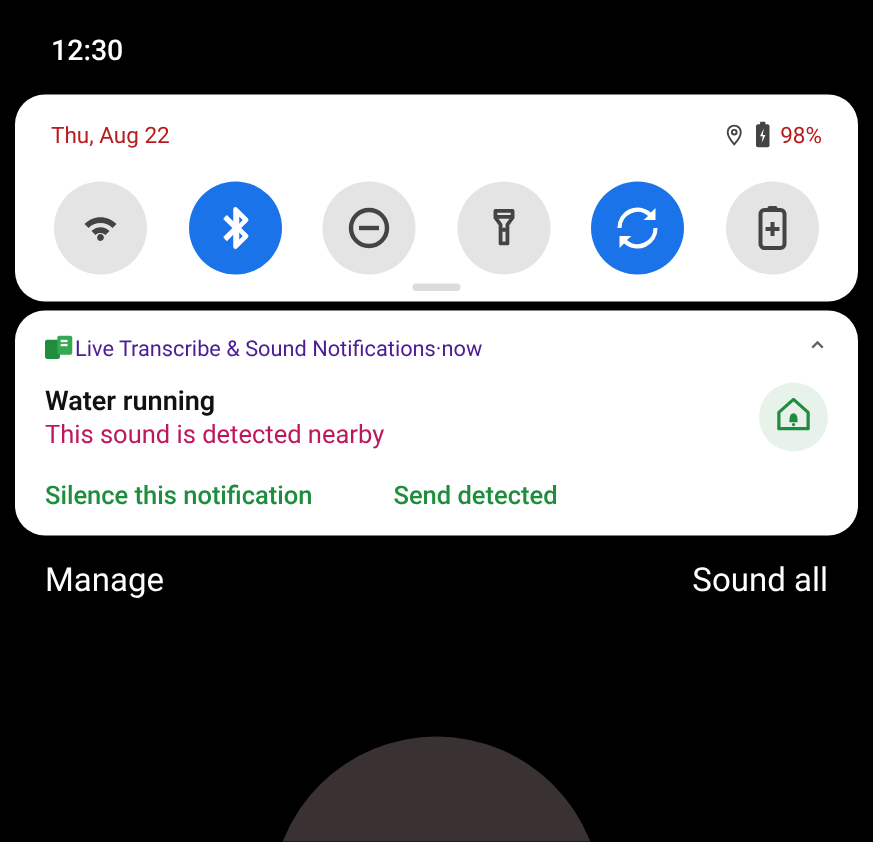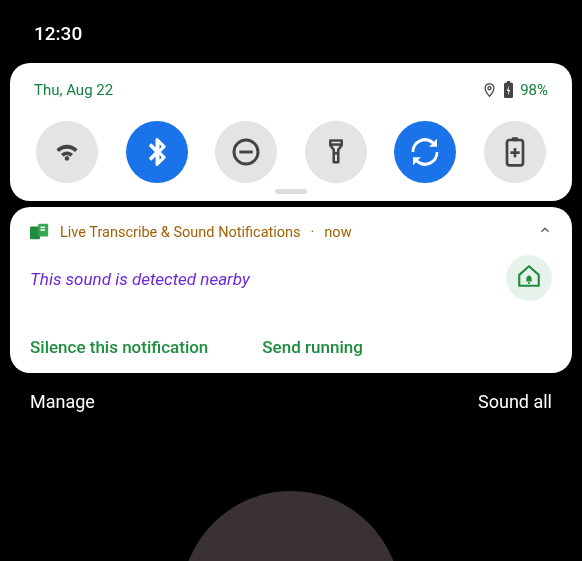--- a/index.html
+++ b/index.html
@@ -33,21 +33,21 @@
     border-radius: 20px;
     margin: 18px 10px 0 10px;
     position: relative;
   }
   .qs { padding: 18px 24px 18px 24px; }
   .qs-header {
     display: flex;
     align-items: center;
     justify-content: space-between;
     font-size: 15px;
-    color: #15803d;
+    color: #b91c1c;
   }
   .qs-status { display: flex; align-items: flex-start; gap: 6px; }
   .qs-status svg { display: block; }
 
   .qs-tiles {
     display: flex;
     justify-content: space-between;
     margin-top: 22px;
     padding: 0 2px;
   }
@@ -65,44 +65,44 @@
     position: absolute;
     left: 50%; transform: translateX(-50%);
     bottom: 7px;
     width: 32px; height: 5px;
     background: #dcdcdc;
     border-radius: 3px;
   }
 
   .notif { margin-top: 6px; padding: 16px 20px 16px 20px; }
   .notif-header {
-    display: flex; align-items: center; gap: 10px;
-    color: #a16207; font-size: 14.5px;
+    display: flex; align-items: center; 
+    color: #4c1d95; font-size: 14.5px;
   }
   .notif-header .app-icon { width: 20px; height: 18px; flex: 0 0 auto; }
   .chevron { margin-left: auto; color: #5f6368; }
   .notif-body { margin-top: 14px; display: flex; align-items: center; }
   .notif-text { flex: 1; }
   .notif-title { font-size: 18px; font-weight: 600; color: #111; }
-  .notif-msg { font-size: 17px; color: #6d28d9; margin-top: 2px; font-style: italic; }
+  .notif-msg { font-size: 17px; color: #be185d; margin-top: 2px; }
   .notif-icon {
     width: 46px; height: 46px; border-radius: 50%;
     background: #e7f3ea;
     display: flex; align-items: center; justify-content: center;
     flex: 0 0 auto;
   }
-  .notif-actions { display: flex; gap: 54px; margin-top: 36px; }
+  .notif-actions { display: flex; gap: 54px; margin-top: 20px; }
   .notif-action {
     color: #1e8e3e; font-size: 17px; font-weight: 500;
     cursor: pointer;
   }
 
   .footer {
     display: flex; justify-content: space-between;
-    color: #fff; font-size: 18px; font-weight: 400;
+    color: #fff; font-size: 22px; font-weight: 400;
     padding: 18px 30px 0 30px;
   }
   .footer span { cursor: pointer; }
 </style>
 </head>
 <body>
 
 <div class="bg-circle"></div>
 
 <div class="status-time">12:30</div>
@@ -198,35 +198,36 @@
     <span>now</span>
     <span class="chevron">
       <svg width="14" height="14" viewBox="0 0 24 24" fill="none" stroke="#5f6368" stroke-width="2.5">
         <polyline points="6 15 12 9 18 15"></polyline>
       </svg>
     </span>
   </div>
 
   <div class="notif-body">
     <div class="notif-text">
+      <div class="notif-title">Water running</div>
       <div class="notif-msg">This sound is detected nearby</div>
     </div>
     <div class="notif-icon">
       <span>
         <svg width="26" height="26" viewBox="0 0 24 24" fill="none" stroke="#1e8e3e" stroke-width="2" stroke-linejoin="round">
           <path d="M3 11 L12 3 L21 11 V21 H3 Z"></path>
           <path d="M9.5 17c0-2 0-3 .5-4 .5-1 1.2-1.5 2-1.5s1.5.5 2 1.5c.5 1 .5 2 .5 4H9.5z" fill="#1e8e3e" stroke="none"></path>
           <circle cx="12" cy="18.5" r="1" fill="#1e8e3e" stroke="none"></circle>
         </svg>
       </span>
     </div>
   </div>
 
   <div class="notif-actions">
     <span class="notif-action">Silence this notification</span>
-    <span class="notif-action">Send running</span>
+    <span class="notif-action">Send detected</span>
   </div>
 </div>
 
 <div class="footer">
   <span>Manage</span>
   <span>Sound all</span>
 </div>
 
 </body></html>

